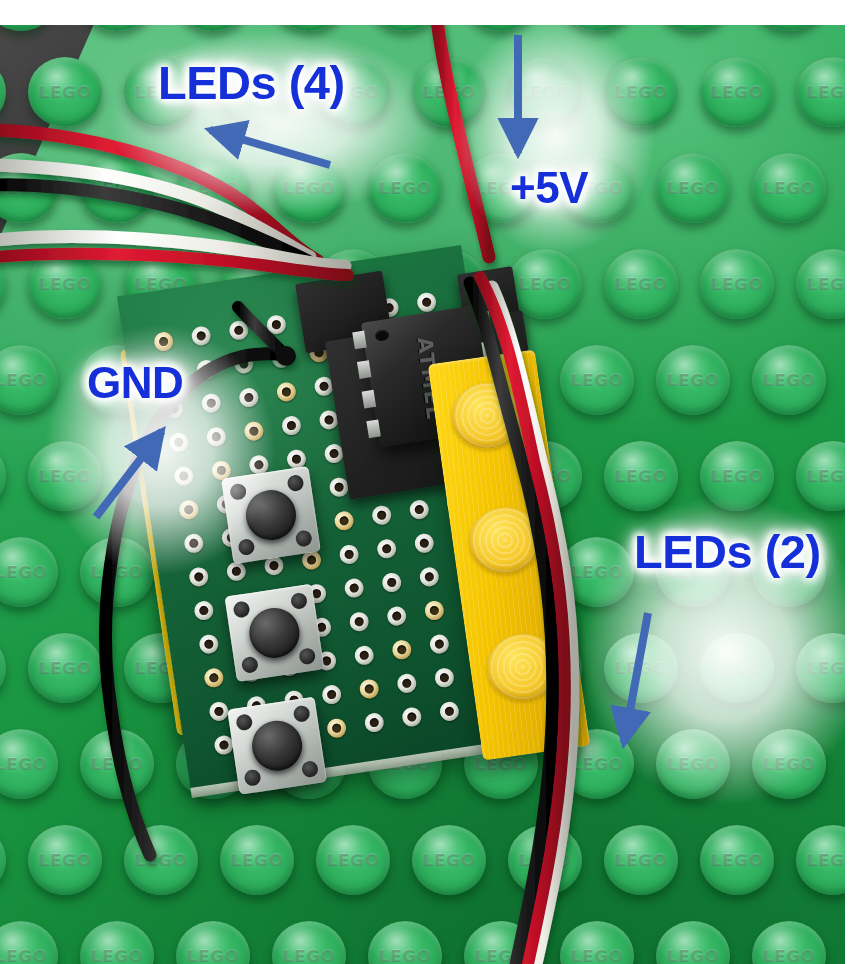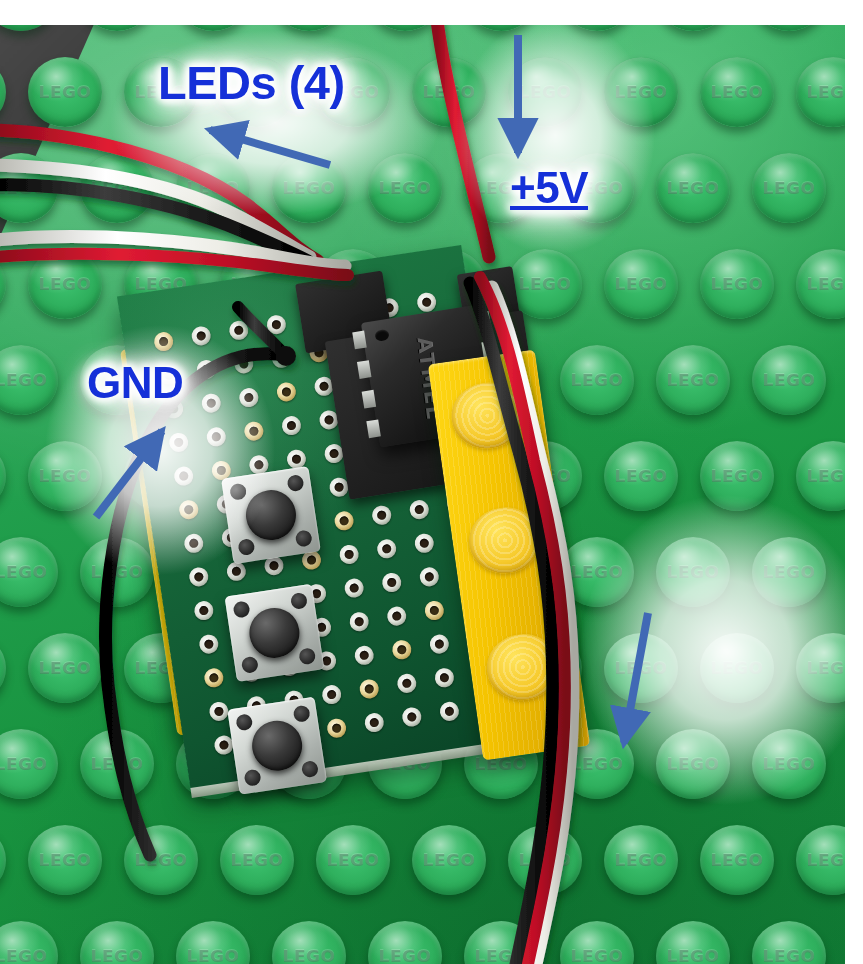--- a/index.html
+++ b/index.html
@@ -721,23 +721,24 @@
         </marker>
       </defs>
       <line x1="330" y1="140" x2="210" y2="105" stroke="#4169b5" stroke-width="8" marker-end="url(#ah)"></line>
       <line x1="518" y1="10" x2="518" y2="128" stroke="#4169b5" stroke-width="8" marker-end="url(#ah)"></line>
       <line x1="96" y1="492" x2="162" y2="406" stroke="#4169b5" stroke-width="8" marker-end="url(#ah)"></line>
       <line x1="648" y1="588" x2="624" y2="718" stroke="#4169b5" stroke-width="8" marker-end="url(#ah)"></line>
     </svg>
 
     <div class="anno" style="left:158px;top:30px;font-size:47px;">LEDs (4)</div>
 
-    <div class="anno" style="left:510px;top:138px;font-size:44px;text-decoration:underline;">+5V</div>
+    <div class="anno" style="left:510px;top:138px;font-size:44px;">+5V</div>
 
     <div class="anno" style="left:87px;top:333px;font-size:44px;">GND</div>
 
+    <div class="anno" style="left:634px;top:499px;font-size:47px;">LEDs (2)</div>
 
   </div>
 
   <div class="frame-t"></div>
   <div class="frame-r"></div>
 
 </div>
 
 </body></html>

